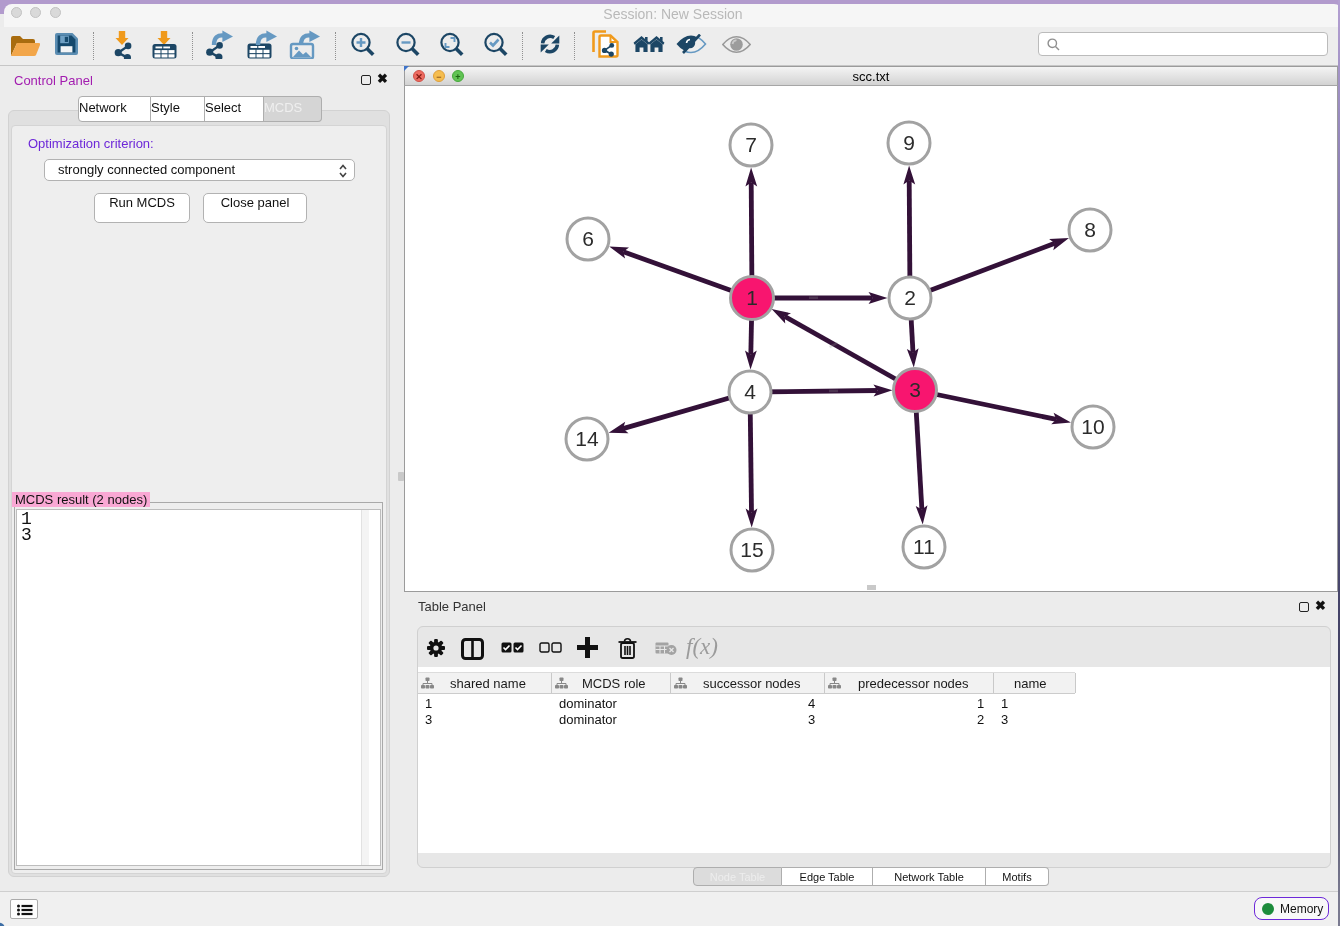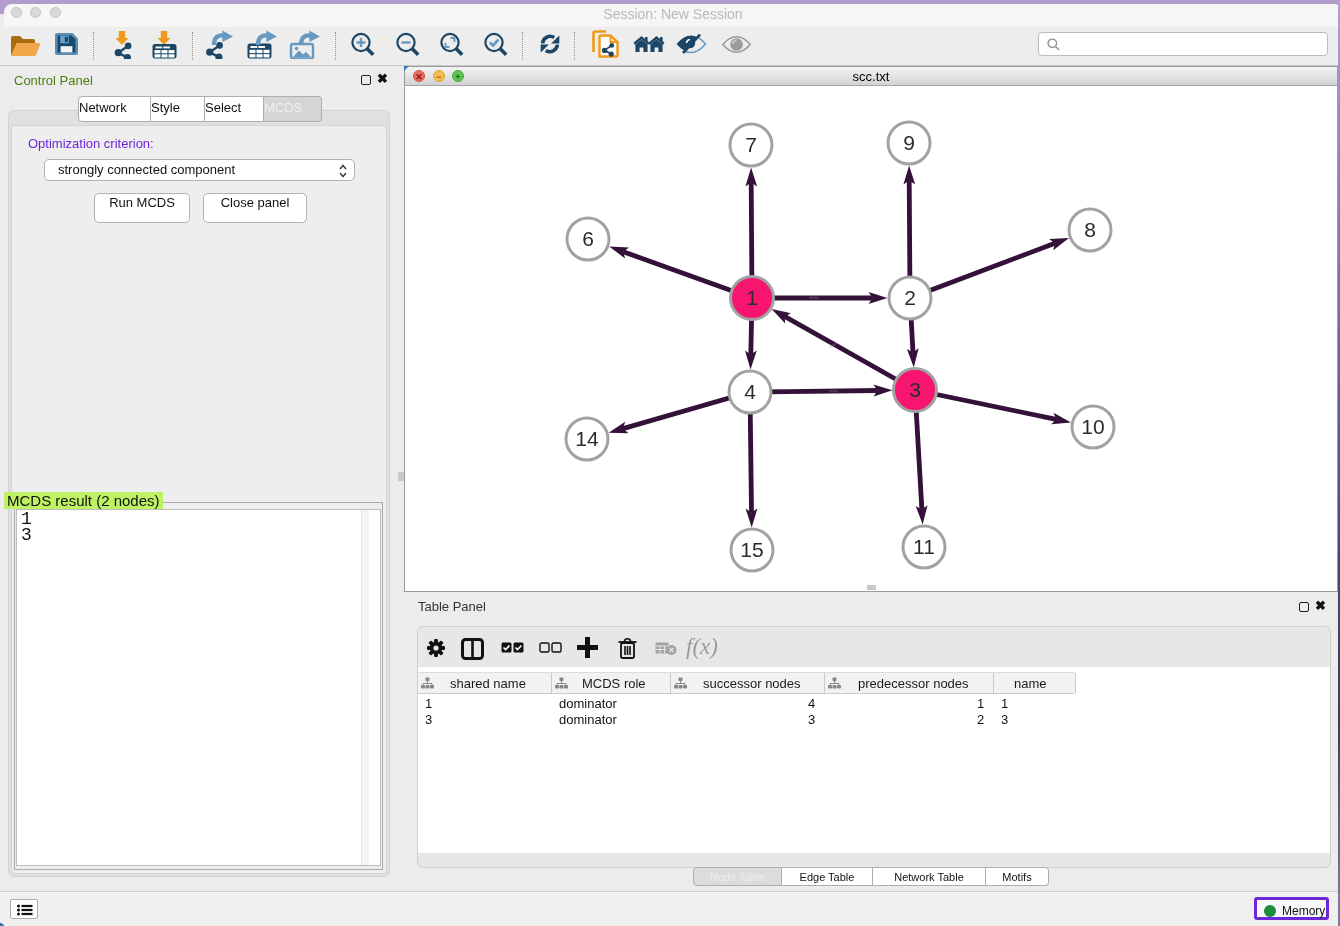--- a/index.html
+++ b/index.html
@@ -9,37 +9,37 @@
 #desktop-right { right:0; top:0; width:2px; height:926px;
   background:linear-gradient(#b4a0d2 0%, #9a8cc0 12%, #6d6495 40%, #4a4870 60%, #3c3c5a 78%, #7a7a90 97%); }
 #titlebar { left:4px; top:4px; width:1338px; height:23px; background:#f6f6f6;
   border-radius:8px 8px 0 0; }
 .tl-circle { width:11px; height:11px; border-radius:50%; background:#d9d9d9; border:1px solid #c2c2c2; top:3px; }
 #title-text { width:1338px; text-align:center; top:2px; font-size:14px; color:#b9b9b9; }
 #toolbar { left:0; top:27px; width:1338px; height:39px; background:#ededed; border-bottom:1px solid #c6c6c6; }
 .tsep { top:5px; width:1px; height:28px; border-left:1px dotted #909090; }
 #searchbox { left:1038px; top:32px; width:290px; height:24px; background:#fff; border:1px solid #bbb; border-radius:4px; }
 
-#cp-title { left:14px; top:73px; font-size:13px; color:#4d7c0f; }
+#cp-title { left:14px; top:73px; font-size:13px; color:#a21caf; }
 .winbtn-sq { width:10px; height:10px; border:1.5px solid #222; border-radius:2px; }
 .winbtn-x { font-size:13px; font-weight:bold; color:#111; }
 #cp-tabs { left:78px; top:96px; height:22px; }
 .cptab { float:left; height:26px; border:1px solid #aeaeae; border-left:none; background:#fff;
   font-size:13px; color:#111; text-align:left; line-height:21px; }
 #cp-panel-outer { left:8px; top:110px; width:382px; height:767px; background:#e0e0e0;
   border-radius:6px; border:1px solid #d2d2d2; }
 #cp-panel-inner { left:11px; top:125px; width:376px; height:749px; background:#eeeeee;
   border-radius:4px; border:1px solid #d4d4d4; }
 #opt-label { left:0; top:136px; width:398px; font-size:13px; color:#6d28d9;padding-left:28px; }
 #opt-select { left:44px; top:159px; width:311px; height:22px; background:#fff; border:1px solid #b2b2b2;
   border-radius:5px; font-size:13px; color:#111; line-height:20px; padding-left:13px; }
 .cpbtn { top:193px; height:30px; background:#fff; border:1px solid #b2b2b2; border-radius:5px;
   font-size:13px; color:#111; text-align:center; line-height:17px; }
 #fieldset { left:14px; top:502px; width:369px; height:368px; border:1px solid #a9a9a9; }
-#fs-legend { left:4px; top:492px; background:#bef264; font-size:15px; color:#111; padding:0 3px; }
+#fs-legend { left:12px; top:492px; background:#f9a8d4; font-size:13px; color:#111; padding:0 3px; }
 #fs-white { left:16px; top:509px; width:365px; height:357px; background:#fff; border:1px solid #bdbdbd; }
 #fs-scroll { left:361px; top:510px; width:8px; height:355px; background:#f4f4f4; border-left:1px solid #e2e2e2; }
 .fs-line { left:21px; font-family:"Liberation Mono",monospace; font-size:18px; color:#111; }
 
 #netwin { left:404px; top:66px; width:934px; height:526px; border:1px solid #9b9b9b; background:#fff; }
 #net-titlebar { left:404px; top:66px; width:934px; height:20px;
   background:linear-gradient(#f4f4f4, #dddddd 70%, #d2d2d2); border:1px solid #9b9b9b; border-bottom:1px solid #a6a6a6; }
 .mac { width:12px; height:12px; border-radius:50%; top:69.5px; font-size:9px; font-weight:bold; text-align:center; line-height:12px; }
 #net-title { left:404px; top:69px; width:934px; text-align:center; font-size:13px; color:#000; }
 
@@ -52,21 +52,21 @@
 .th-div { top:673px; width:1px; height:20px; background:#c9c9c9; }
 .th-label { top:676px; font-size:13px; color:#1a1a1a; }
 .td-cell { font-size:13px; color:#111; }
 
 #bt-tabs { left:693px; top:867px; height:19px; }
 .bttab { float:left; height:19px; border:1px solid #aeaeae; border-left:none; background:#fff;
   font-size:11px; color:#111; text-align:center; line-height:18px; }
 
 #statusbar { left:0; top:891px; width:1338px; height:35px; background:#f0f0f0; border-top:1px solid #cfcfcf; }
 #listbtn { left:10px; top:899px; width:28px; height:20px; background:#fdfdfd; border:1px solid #ababab; border-radius:2px; }
-#membtn { left:1254px; top:897px; width:75px; height:23px; background:#f8f8f8; border:3px solid #6d28d9; border-radius:3px; }
+#membtn { left:1254px; top:897px; width:75px; height:23px; background:#f8f8f8; border:1px solid #6d28d9; border-radius:8px; }
 </style></head>
 <body>
 <div class="abs" id="desktop-top"></div>
 <div class="abs" id="titlebar">
   <div class="abs tl-circle" style="left:7px"></div>
   <div class="abs tl-circle" style="left:26px"></div>
   <div class="abs tl-circle" style="left:46px"></div>
   <div class="abs" id="title-text">Session: New Session</div>
 </div>
 <div class="abs" id="toolbar">

